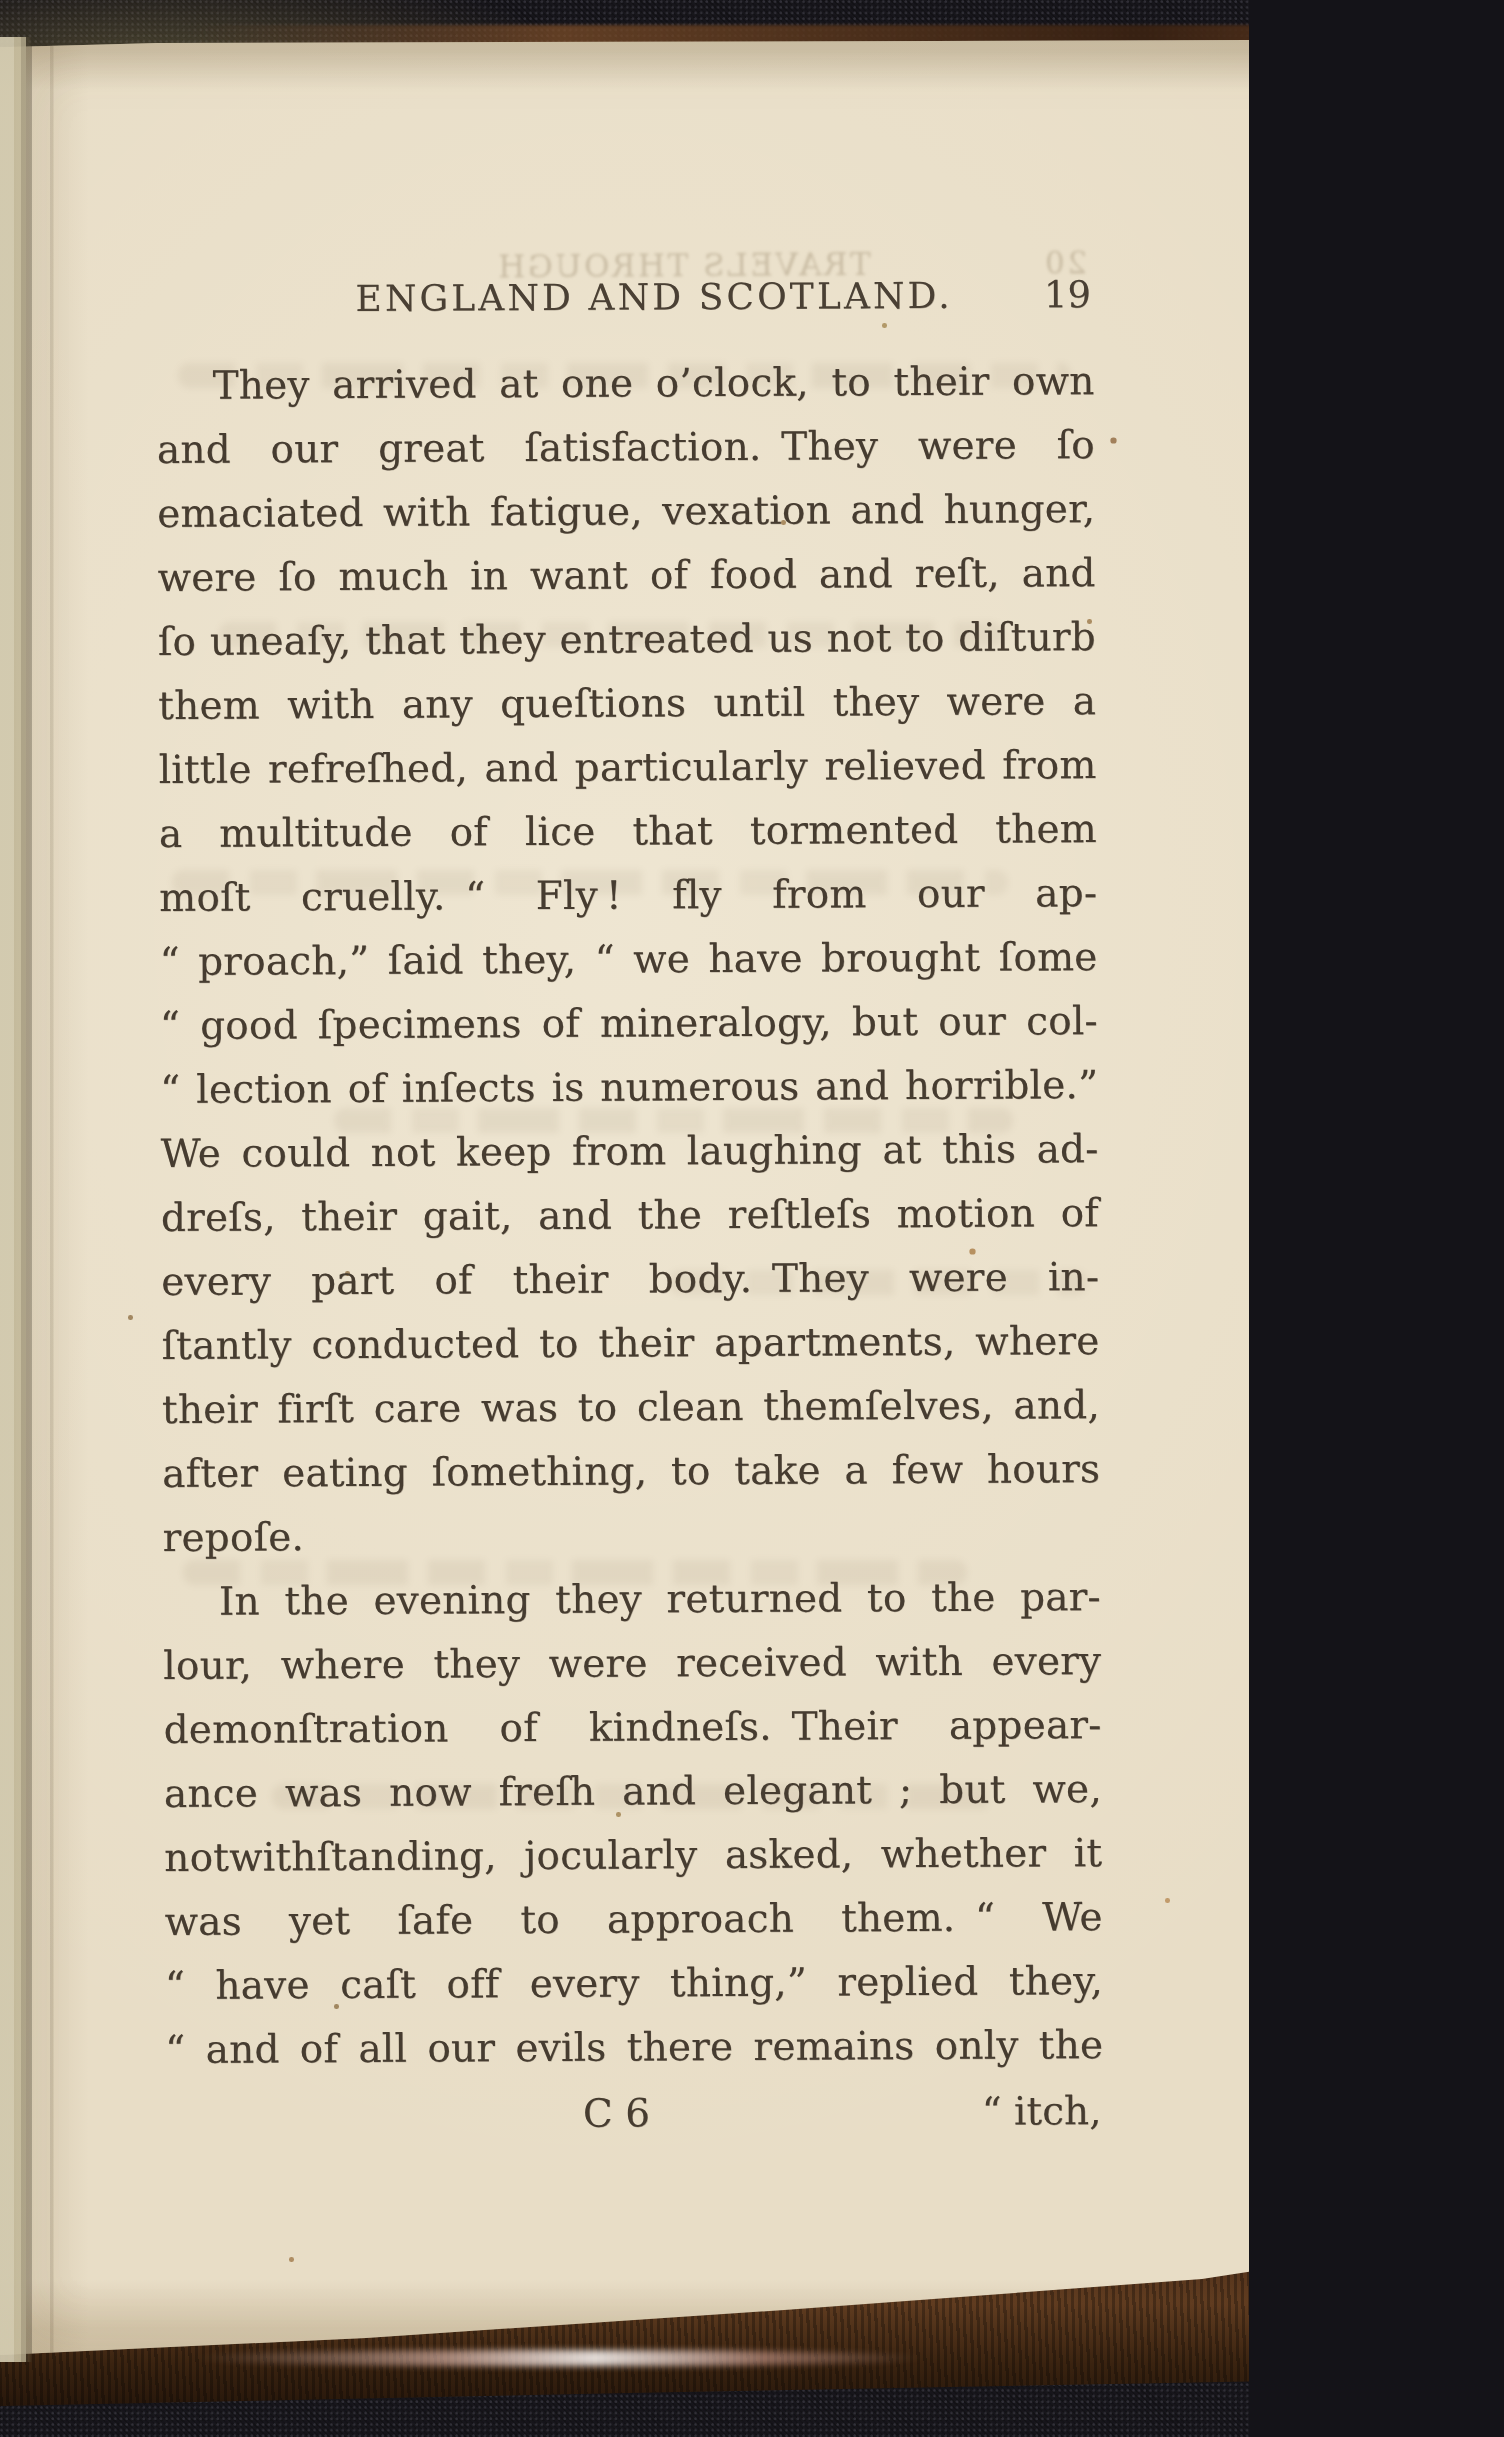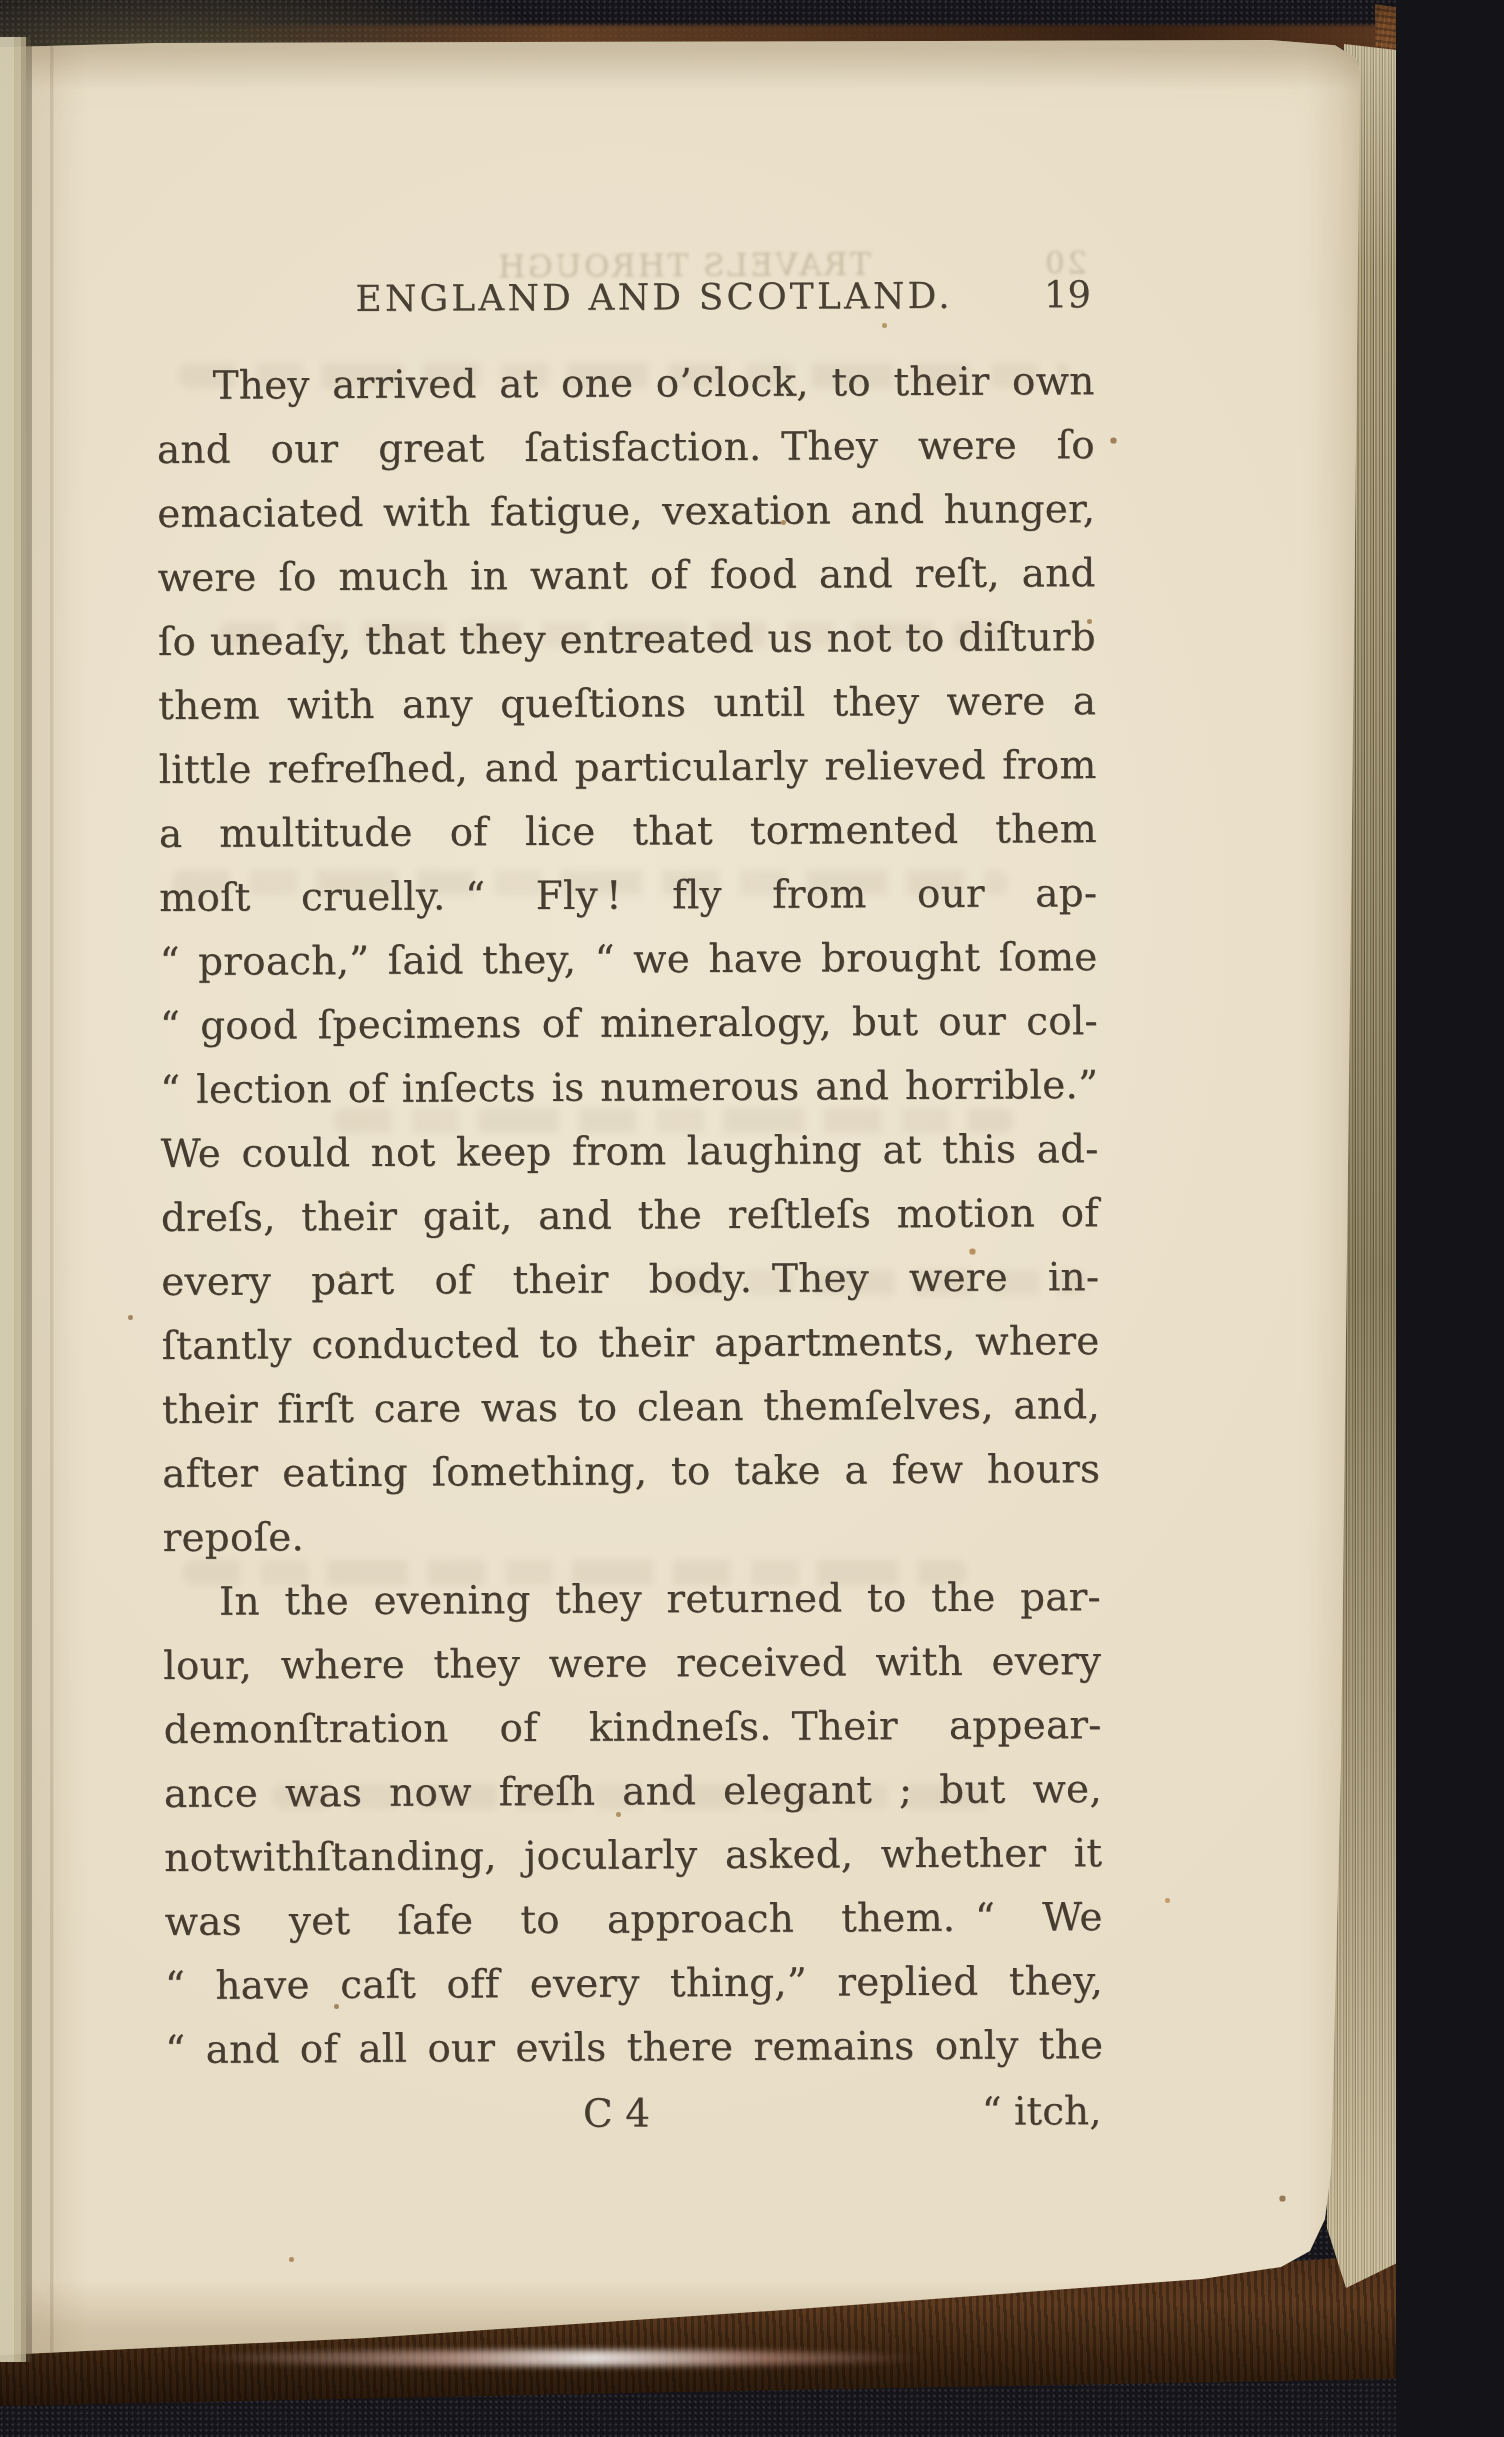--- a/index.html
+++ b/index.html
@@ -1,17 +1,17 @@
 <!DOCTYPE html>
 <html style="font-size:8.4px"><head>
 <meta charset="utf-8">
 <style>
   html,body{margin:0;padding:0;background:#141318;}
   #scene{
-    position:relative;width:1396px;height:2438px;overflow:hidden;
+    position:relative;width:1249px;height:2438px;overflow:hidden;
     background-color:#17161b;
     background-image:
       radial-gradient(circle at 1.6px 1.6px, rgba(64,62,72,.65) 1px, transparent 1.6px),
       radial-gradient(circle at 4.2px 4.7px, rgba(22,20,26,.9) 1px, transparent 1.6px),
       repeating-linear-gradient(45deg, rgba(0,0,0,.22) 0 1.6px, transparent 1.6px 3.7px);
     background-size:5.7px 5.7px,5.7px 5.7px,auto;
     font-family:"DejaVu Serif","Liberation Serif",serif;
   }
   
   .glare{
@@ -187,19 +187,19 @@
         <div class="line indent">In the evening they returned to the par-</div>
         <div class="line">lour, where they were received with every</div>
         <div class="line">demonſtration of kindneſs. Their appear-</div>
         <div class="line">ance was now freſh and elegant ; but we,</div>
         <div class="line">notwithſtanding, jocularly asked, whether it</div>
         <div class="line">was yet ſafe to approach them. “ We</div>
         <div class="line">“ have caſt off every thing,” replied they,</div>
         <div class="line">“ and of all our evils there remains only the</div>
       </div>
     <div class="footrow">
-      <span class="signature">C 4</span>
+      <span class="signature">C 6</span>
       <span class="catchword">“ itch,</span>
     </div>
   </div>
 
 </div>
 
 
 </body></html>

